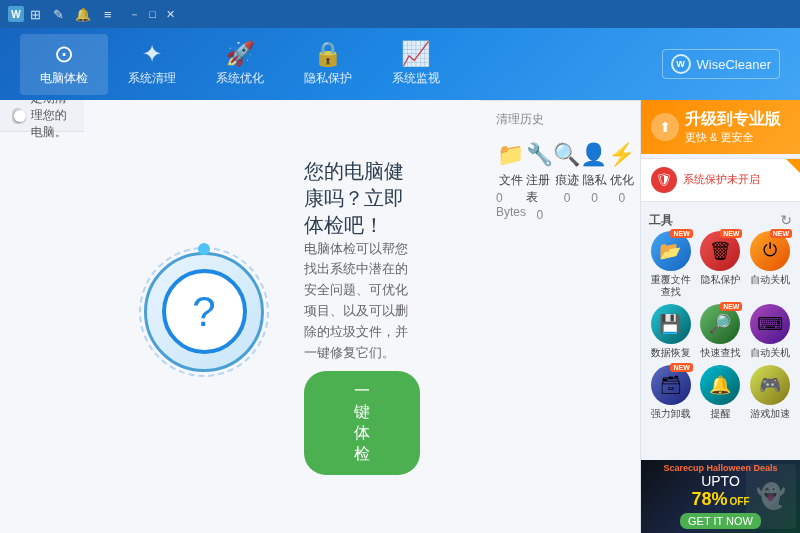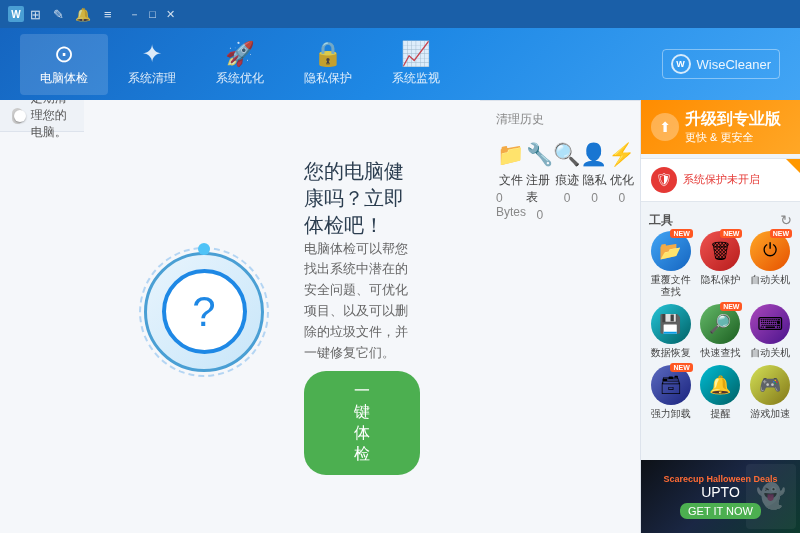--- a/index.html
+++ b/index.html
@@ -562,20 +562,24 @@
         </div>
 
       </div>
     </div>
 
     <div class="ad-banner">
       <div class="ad-bg"></div>
       <div class="ad-content">
         <div class="ad-title">Scarecup Halloween Deals</div>
         <div style="color:#fff; font-size:14px;">UPTO</div>
+        <div style="display:flex; align-items:baseline; justify-content:center; gap:2px;">
+          <span class="ad-pct">78%</span>
+          <span class="ad-off">OFF</span>
+        </div>
         <button class="ad-btn">GET IT NOW</button>
       </div>
       <div class="ad-ghost">👻</div>
     </div>
 
   </div>
 
 </div>
 
 </body></html>

